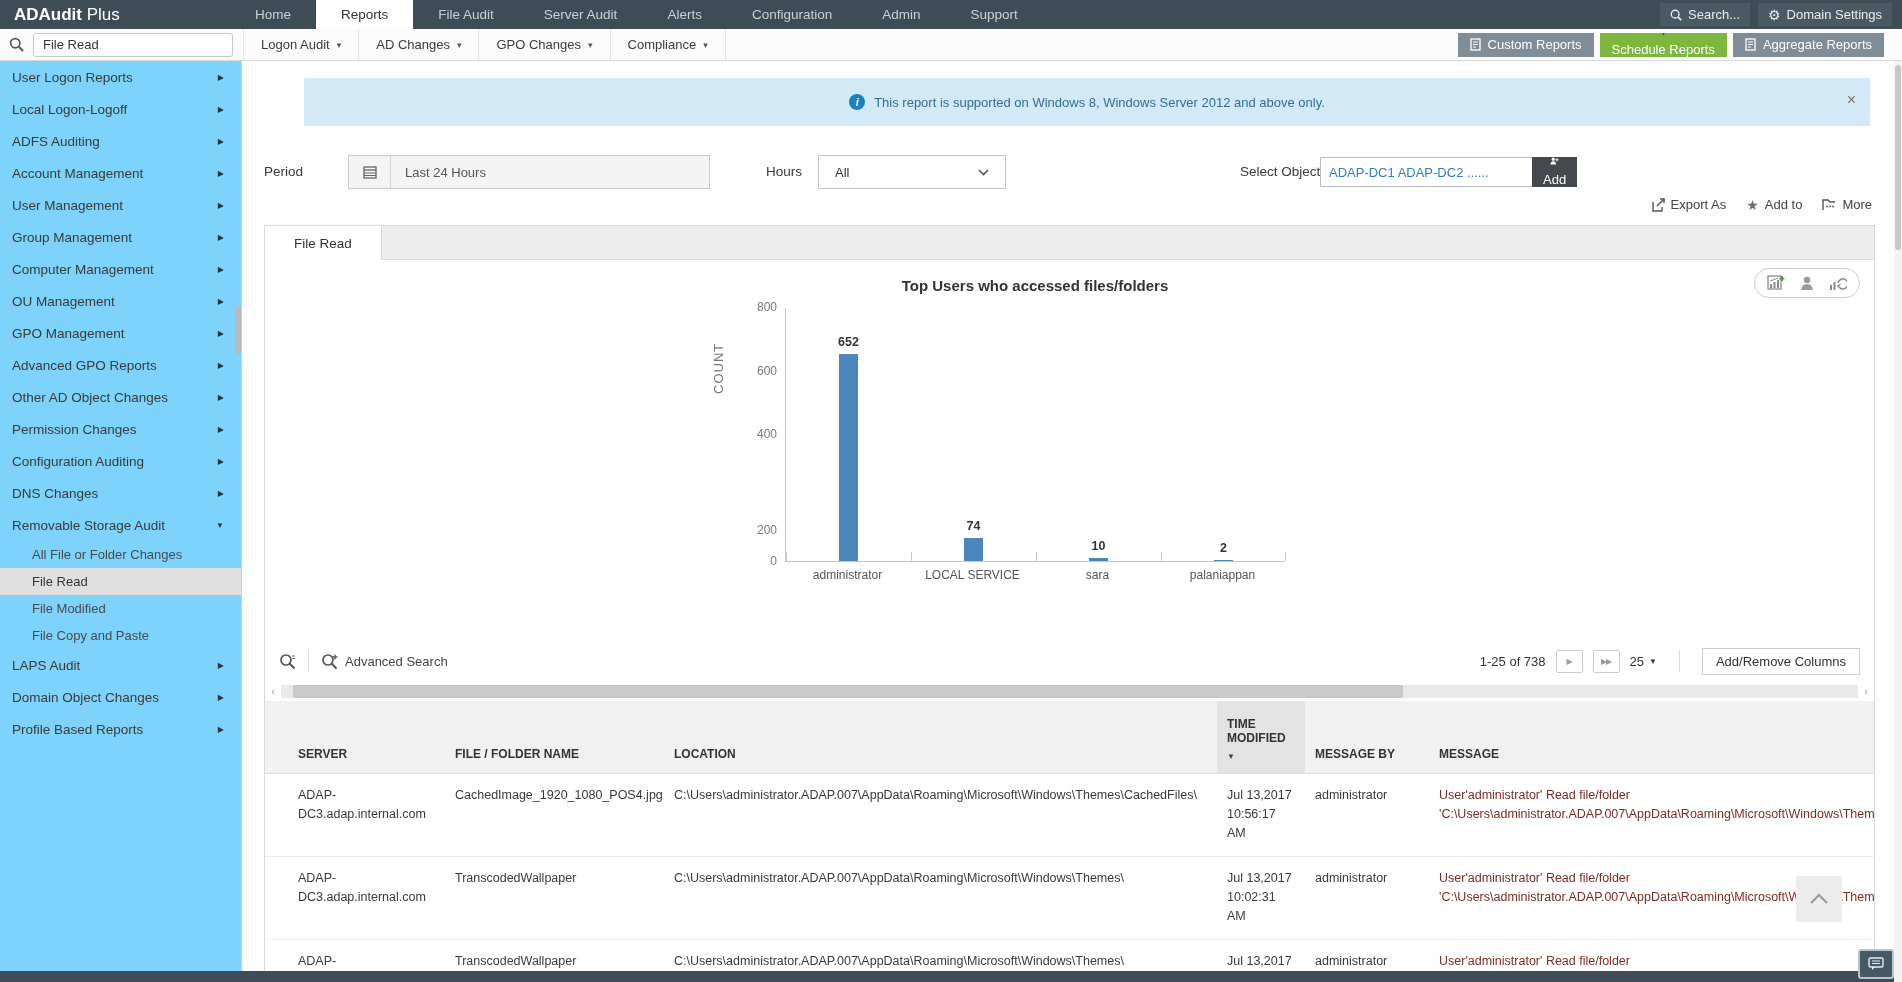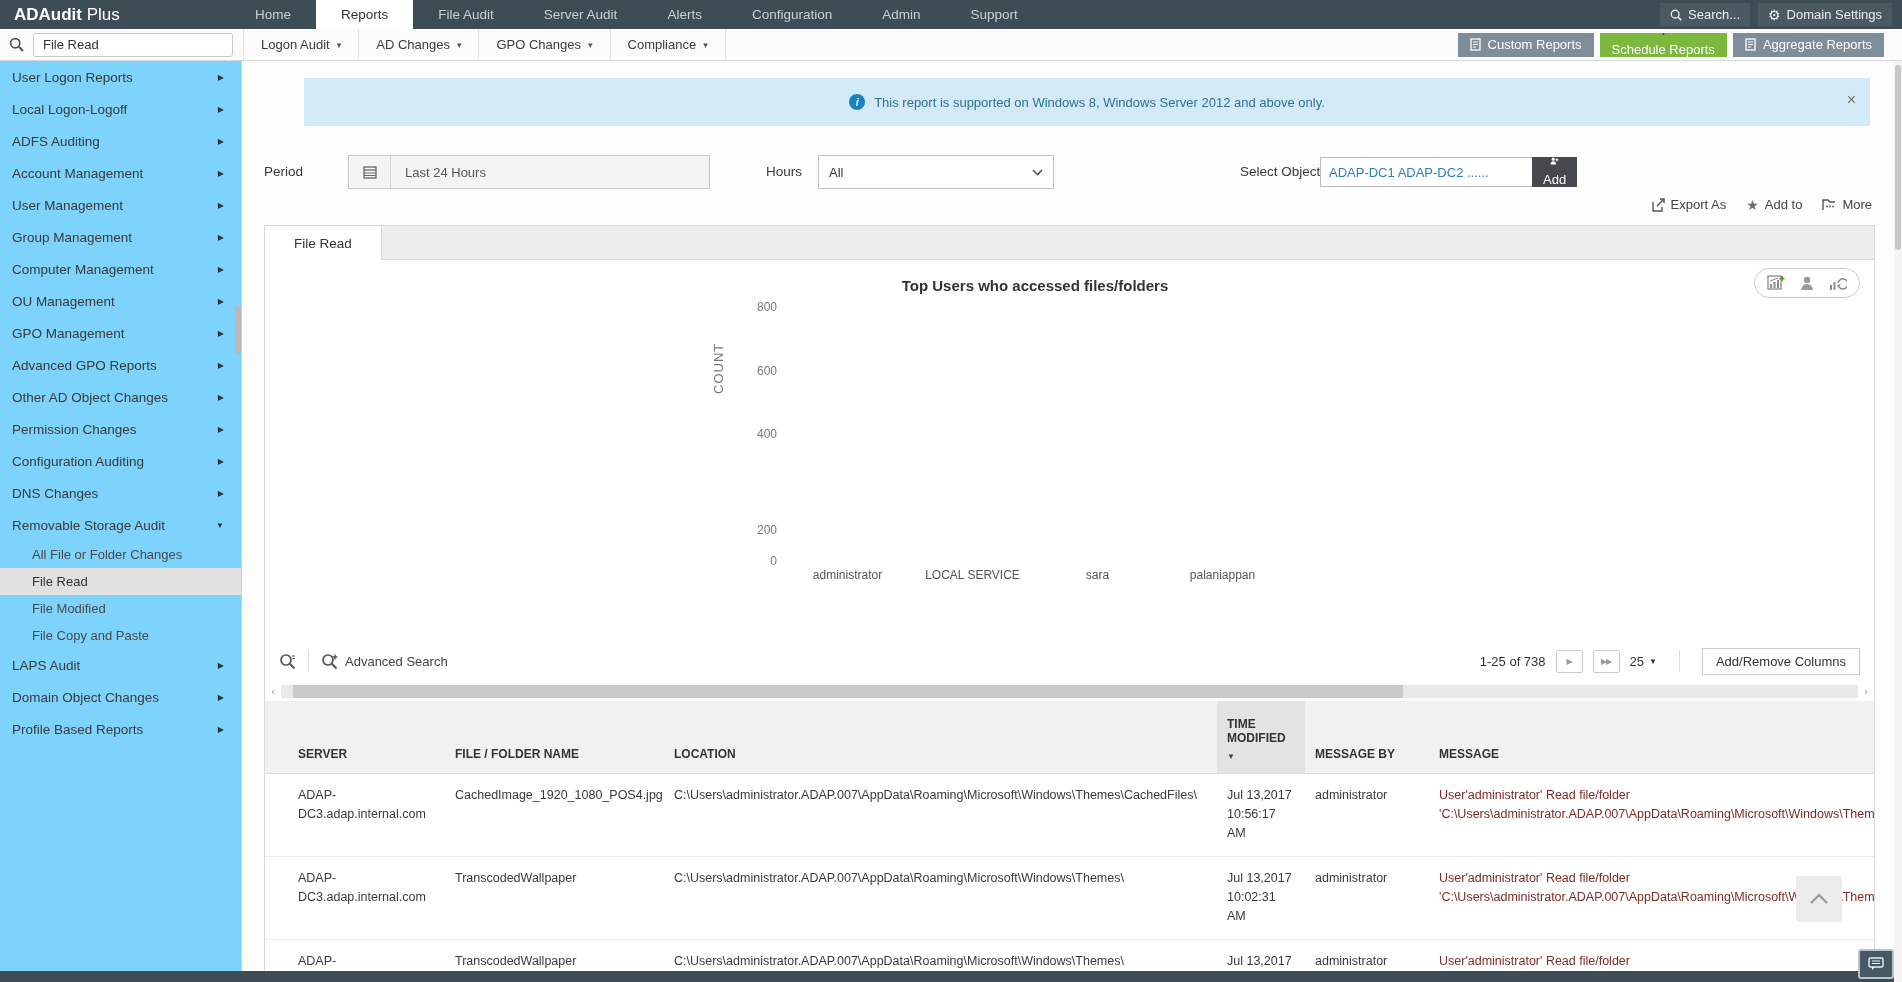--- a/index.html
+++ b/index.html
@@ -42,21 +42,21 @@
 
   .banner { position:absolute; left:62px; top:17px; width:1566px; height:48px; background:#d2e9f6; display:flex; align-items:center; justify-content:center; gap:9px; font-size:13px; color:#31708f; }
   .info-ic { width:16px; height:16px; border-radius:50%; background:#1a82c4; color:#fff; font-size:11px; font-weight:bold; font-style:italic; display:flex; align-items:center; justify-content:center; flex:none; }
   .banner-close { position:absolute; right:14px; top:14px; color:#777; font-size:16px; cursor:pointer; line-height:1; }
 
   .filters { position:absolute; left:0; top:94px; width:1660px; height:36px; }
   .flabel { position:absolute; font-size:13.5px; color:#3a3a3a; line-height:34px; top:0; white-space:nowrap; }
   .period-box { position:absolute; left:106px; top:0; width:362px; height:34px; background:#f4f4f4; border:1px solid #c9c9c9; display:flex; align-items:center; cursor:pointer; }
   .cal-seg { width:42px; height:100%; border-right:1px solid #d6d6d6; display:flex; align-items:center; justify-content:center; }
   .period-text { padding-left:14px; font-size:13px; color:#555; }
-  .hours-box { position:absolute; left:576px; top:0; width:236px; height:34px; background:#fff; border:1px solid #c3c3c3; display:flex; align-items:center; justify-content:space-between; padding:0 10px; cursor:pointer; }
+  .hours-box { position:absolute; left:576px; top:0; width:188px; height:34px; background:#fff; border:1px solid #c3c3c3; display:flex; align-items:center; justify-content:space-between; padding:0 16px; cursor:pointer; }
   .hours-text { font-size:13px; color:#333; }
   .obj-input { position:absolute; left:1078px; top:2px; width:225px; height:30px; border:1px solid #bbb; background:#fff; font-size:13px; color:#2f7ec1; padding:0 8px; font-family:"Liberation Sans",sans-serif; }
   .add-btn { position:absolute; left:1290px; top:2px; height:30px; padding:0 11px; background:#45494d; color:#fff; font-size:13px; display:flex; align-items:center; gap:7px; cursor:pointer;flex-direction:column; }
 
   .actions-row { position:absolute; right:30px; top:136px; display:flex; gap:20px; align-items:center; }
   .act { display:flex; align-items:center; gap:6px; font-size:13px; color:#444; cursor:pointer; white-space:nowrap; }
   .star { color:#6e6e6e; font-size:14px; line-height:1; }
 
   
   .card { position:absolute; left:22px; top:164px; width:1611px; height:830px; background:#fff; border:1px solid #d9d9d9; }
@@ -381,20 +381,43 @@
         </span>
       </div>
 
       <div class="ylab">COUNT</div>
       <div id="yticks">
           <div class="ytick" style="top: 328px;">0</div>
           <div class="ytick" style="top: 264.5px; margin-top: 32px;">200</div>
           <div class="ytick" style="top: 201px;">400</div>
           <div class="ytick" style="top: 137.5px;">600</div>
           <div class="ytick" style="top: 74px;">800</div>
+        </div>
+      <div class="plot" id="plot">
+          <div class="slot" style="left: 0px;">
+            <div class="bar-val" style="bottom: 212px;">652</div>
+            <div class="bar" style="height: 207px; background: rgb(74, 134, 187);"></div>
+          </div>
+          <div class="slot" style="left: 125px;">
+            <div class="bar-val" style="bottom: 28px;">74</div>
+            <div class="bar" style="height: 23px; background: rgb(74, 134, 187);"></div>
+          </div>
+          <div class="slot" style="left: 250px;">
+            <div class="bar-val" style="bottom: 8px;">10</div>
+            <div class="bar" style="height: 3px; background: rgb(74, 134, 187);"></div>
+          </div>
+          <div class="slot" style="left: 375px;">
+            <div class="bar-val" style="bottom: 6px;">2</div>
+            <div class="bar" style="height: 1px; background: rgb(74, 134, 187);"></div>
+          </div>
+          <div class="btick" style="left: 0px;"></div>
+          <div class="btick" style="left: 125px;"></div>
+          <div class="btick" style="left: 250px;"></div>
+          <div class="btick" style="left: 375px;"></div>
+          <div class="btick" style="left: 499px;"></div>
         </div>
       <div class="cats" id="cats">
           <div class="cat">administrator</div>
           <div class="cat">LOCAL SERVICE</div>
           <div class="cat">sara</div>
           <div class="cat">palaniappan</div>
         </div>
 
       <div class="table-toolbar">
         <span style="display:flex;">

